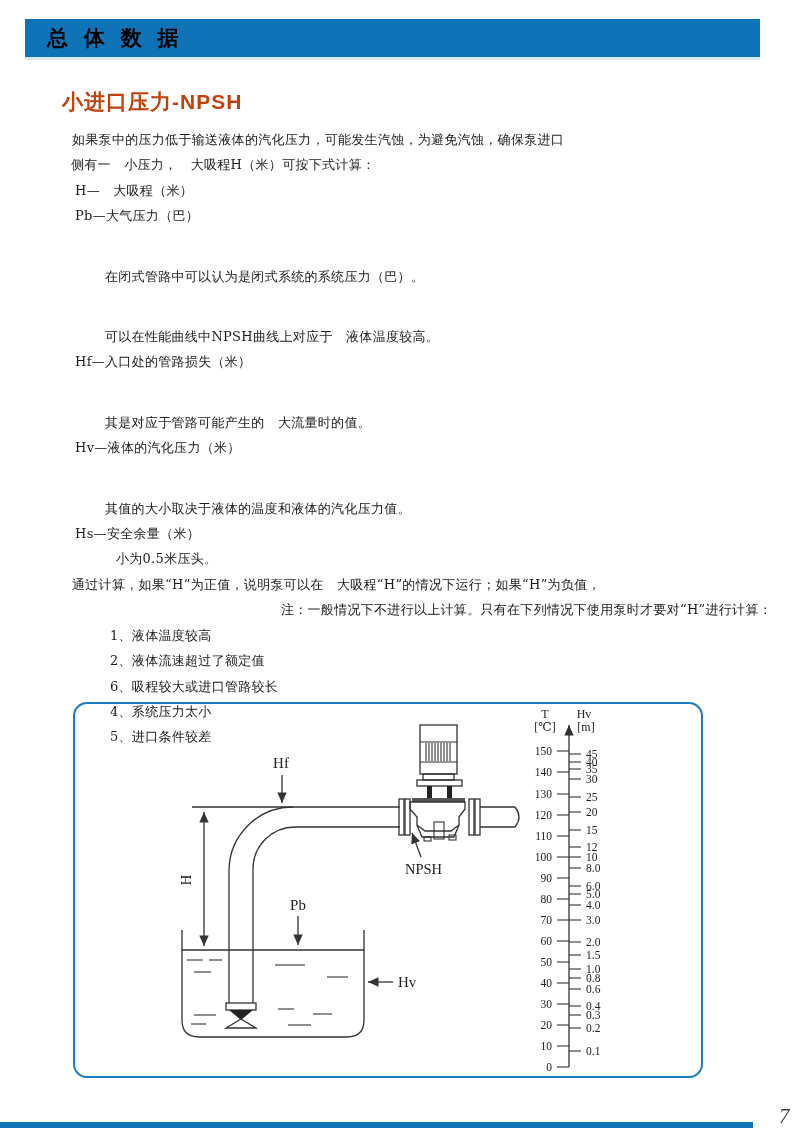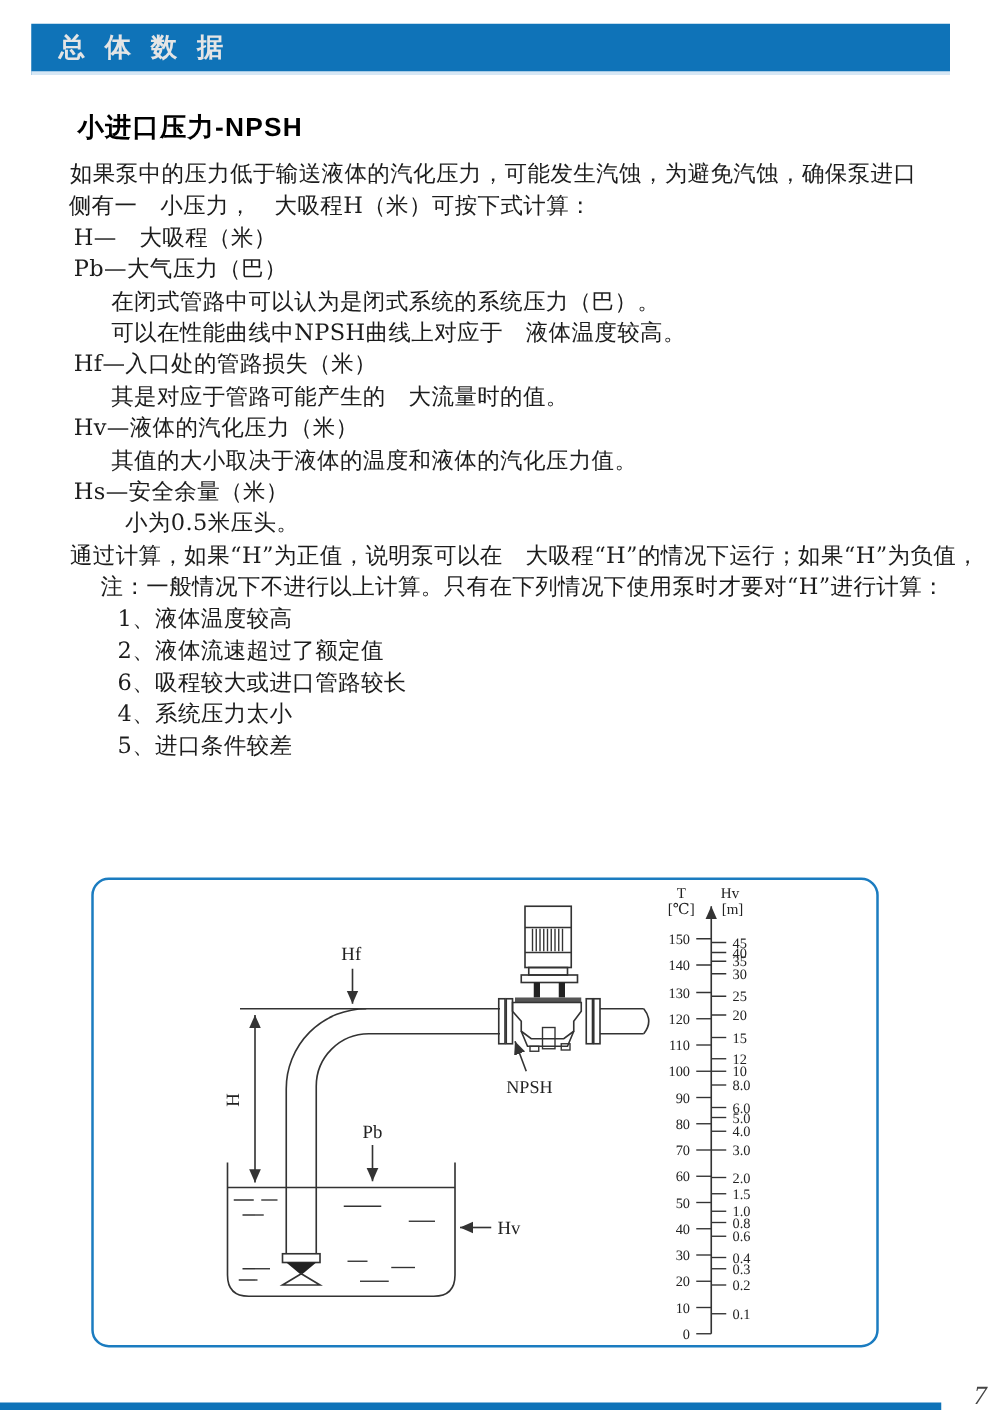--- a/index.html
+++ b/index.html
@@ -6,34 +6,34 @@
   .page {
     position:relative; width:800px; height:1135px; background:#fff; overflow:hidden;
     font-family:"DejaVu Serif","Liberation Serif",serif; color:#1c1c1c;
   }
   .banner {
     position:absolute; left:25px; top:19px; width:735px; height:41px;
     background:#0f73b8; border-bottom:3px solid #d6e7f5;
     display:flex; align-items:center; padding-left:22px; box-sizing:border-box;
   }
   .banner-text {
-    color:#e5e5e5; font-family:"Liberation Sans","DejaVu Sans",sans-serif;
+    color:#000000; font-family:"Liberation Sans","DejaVu Sans",sans-serif;
     font-weight:bold; font-size:21px; letter-spacing:5px; white-space:pre;
   }
   .doc-title {
     position:absolute; left:62px; top:88px; font-size:21px; font-weight:bold;
-    color:#000000; font-family:"Liberation Sans","DejaVu Sans",sans-serif; letter-spacing:1px;
-  }
-  #text-lines { position:absolute; left:24px; top:127px; width:732px; font-size:18px; letter-spacing:0.3px; }
+    color:#c2410c; font-family:"Liberation Sans","DejaVu Sans",sans-serif; letter-spacing:1px;
+  }
+  #text-lines { position:absolute; left:40px; top:127px; width:732px; font-size:13px; letter-spacing:0.3px; }
   .tl { line-height:25.4px; white-space:pre; }
   .indent  { padding-left:32px; }
   .flush   { padding-left:0;margin-left:31px; }
   .formula { padding-left:35px; font-family:"Liberation Serif","DejaVu Serif",serif; }
   .def     { padding-left:35px; }
-  .sub     { padding-left:65px; }
+  .sub     { padding-left:65px;margin-top:35px; }
   .sub2    { padding-left:76px; }
   .note    { padding-left:22px;text-align:right; }
   .list    { padding-left:70px; }
   .diagram-box {
     position:absolute; left:73px; top:702px; width:630px; height:376px;
     border:2px solid #1b7cc0; border-radius:14px; box-sizing:border-box;
   }
   .diagram-box svg { display:block; width:100%; height:100%; }
   svg text { font-family:"Liberation Serif","DejaVu Serif",serif; fill:#222; }
   svg .ln { stroke:#333; stroke-width:1.3; fill:none; }

